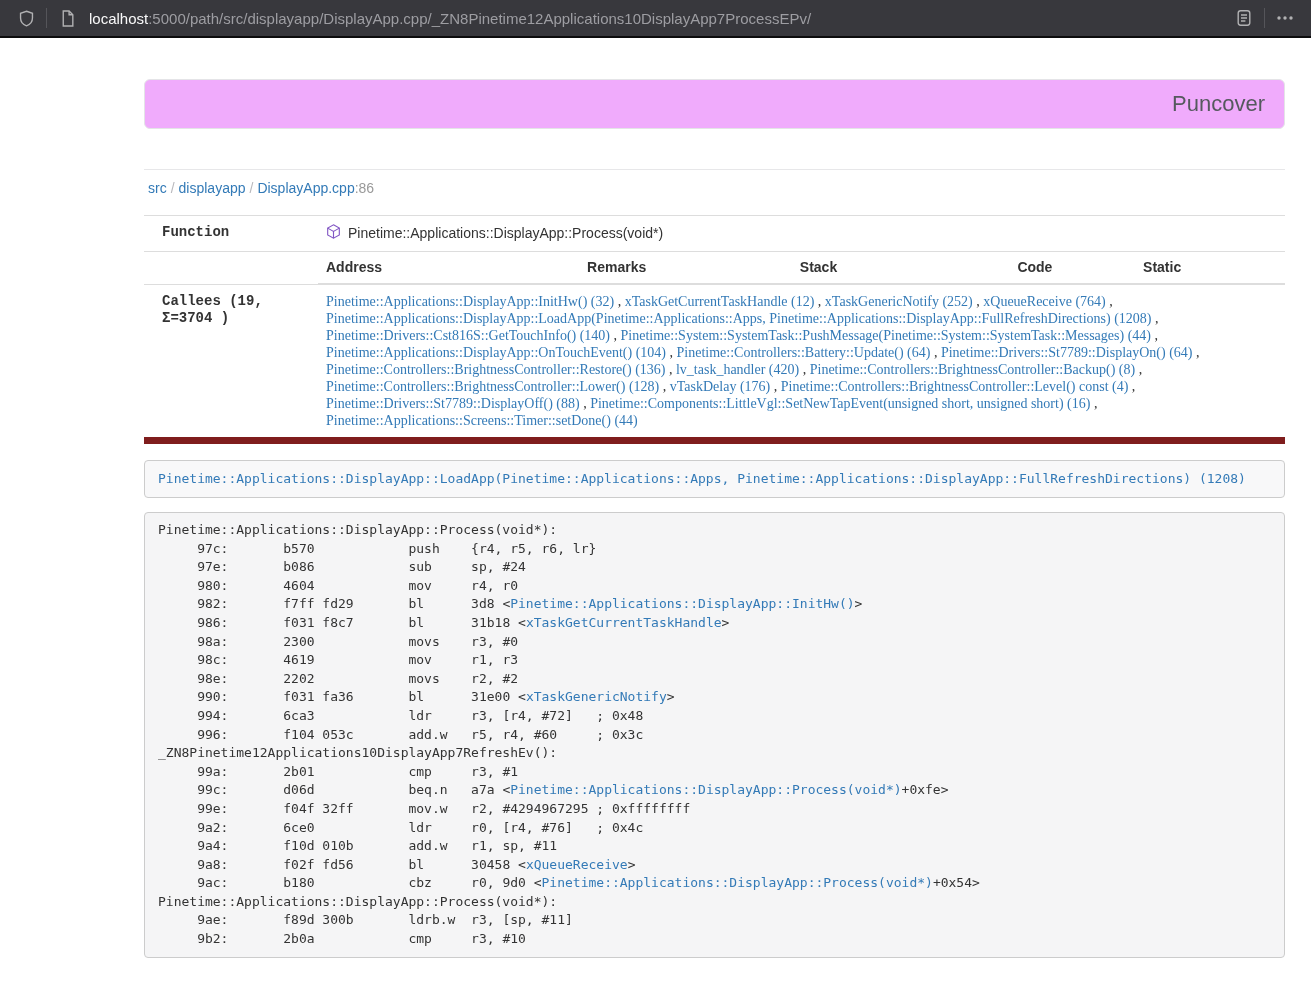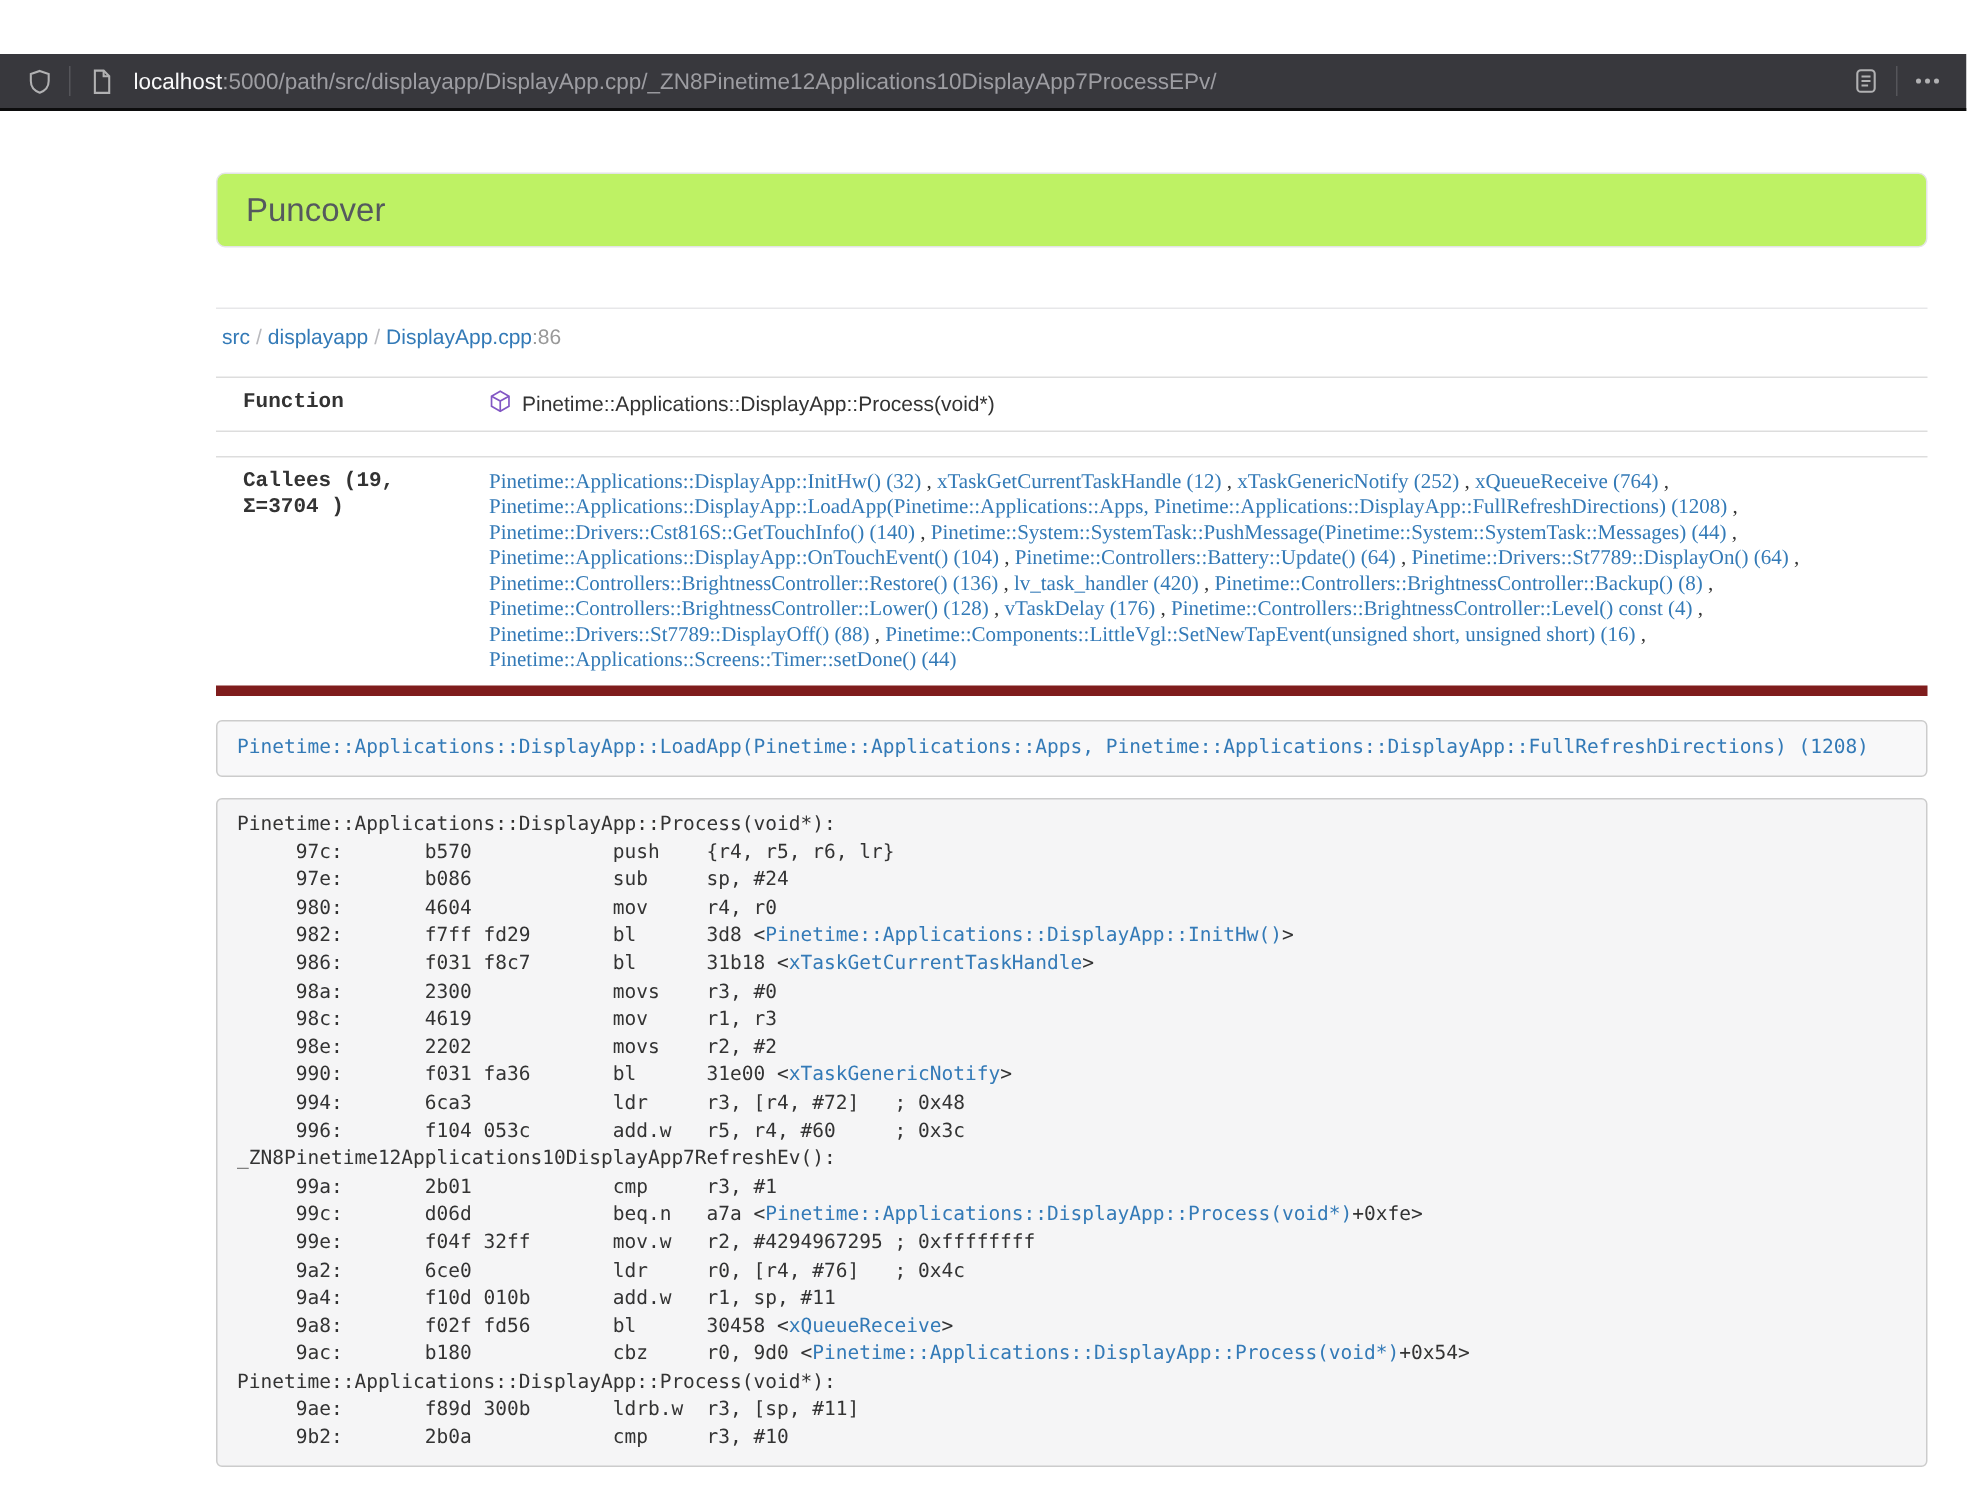--- a/index.html
+++ b/index.html
@@ -9,38 +9,38 @@
     font-family:"Liberation Sans","DejaVu Sans",sans-serif;
     color:#333;
   }
   a { color:#337ab7; text-decoration:none; cursor:pointer; }
 
   
   .topbar {
     height:36px; background:#38383d;
     border-bottom:2px solid #0c0c0d;
     display:flex; align-items:center;
-    padding:0 12px; box-sizing:content-box;margin-top:36px;
+    padding:0 12px; box-sizing:content-box;
   }
   .topbar svg { display:block; }
   .tb-icon { display:flex; align-items:center; justify-content:center; width:28px; height:28px; border-radius:3px; }
   .tb-divider { width:1px; height:20px; background:#55555a; margin:0 6px; }
   .url-text {
     font-size:15px; color:#9d9da2; margin-left:8px;
     white-space:nowrap; overflow:hidden; flex:1 1 auto;
   }
   .url-text .host { color:#f9f9fa; }
   .tb-right { display:flex; align-items:center; margin-left:auto; }
 
   
   .container { margin-left:144px; width:1141px; padding-top:41px; }
 
   .jumbotron {
-    background:#bef264; border:1px solid #e4e4e7; border-radius:6px;
-    padding:12px 19px; box-sizing:border-box;
+    background:#f0abfc; border:1px solid #e4e4e7; border-radius:6px;
+    padding:12px 19px; box-sizing:border-box;text-align:right;
   }
   .jumbotron h1 { margin:0; font-size:22px; line-height:24px; font-weight:400; color:#55595e; }
 
   .rule { border:0; border-top:1px solid #e7e7e9; margin:40px 0 0 0; }
 
   .breadcrumb { margin:8px 0 17px 4px; font-size:14px; line-height:20px; }
   .breadcrumb .sep { color:#b9b9bd; padding:0 4px; }
   .breadcrumb .suffix { color:#999; }
 
   table.symbol { width:100%; border-collapse:collapse; font-size:14px; color:#333; }
@@ -134,20 +134,27 @@
             </span>
             <span>Pinetime::Applications::DisplayApp::Process(void*)</span>
           </span>
         </td>
       </tr>
       <tr>
         <td class="label"></td>
         <td class="detail-wrap">
           <table class="detail">
             <tbody>
+              <tr>
+                <th class="col-address">Address</th>
+                <th class="col-remarks">Remarks</th>
+                <th class="col-stack">Stack</th>
+                <th class="col-code">Code</th>
+                <th>Static</th>
+              </tr>
             </tbody>
           </table>
         </td>
       </tr>
       <tr class="last">
         <td class="label">Callees (19, Σ=3704 )</td>
         <td class="callees"><a href="#">Pinetime::Applications::DisplayApp::InitHw() (32)</a><span class="callee-sep"> , </span><a href="#">xTaskGetCurrentTaskHandle (12)</a><span class="callee-sep"> , </span><a href="#">xTaskGenericNotify (252)</a><span class="callee-sep"> , </span><a href="#">xQueueReceive (764)</a><span class="callee-sep"> , </span><a href="#">Pinetime::Applications::DisplayApp::LoadApp(Pinetime::Applications::Apps, Pinetime::Applications::DisplayApp::FullRefreshDirections) (1208)</a><span class="callee-sep"> , </span><a href="#">Pinetime::Drivers::Cst816S::GetTouchInfo() (140)</a><span class="callee-sep"> , </span><a href="#">Pinetime::System::SystemTask::PushMessage(Pinetime::System::SystemTask::Messages) (44)</a><span class="callee-sep"> , </span><a href="#">Pinetime::Applications::DisplayApp::OnTouchEvent() (104)</a><span class="callee-sep"> , </span><a href="#">Pinetime::Controllers::Battery::Update() (64)</a><span class="callee-sep"> , </span><a href="#">Pinetime::Drivers::St7789::DisplayOn() (64)</a><span class="callee-sep"> , </span><a href="#">Pinetime::Controllers::BrightnessController::Restore() (136)</a><span class="callee-sep"> , </span><a href="#">lv_task_handler (420)</a><span class="callee-sep"> , </span><a href="#">Pinetime::Controllers::BrightnessController::Backup() (8)</a><span class="callee-sep"> , </span><a href="#">Pinetime::Controllers::BrightnessController::Lower() (128)</a><span class="callee-sep"> , </span><a href="#">vTaskDelay (176)</a><span class="callee-sep"> , </span><a href="#">Pinetime::Controllers::BrightnessController::Level() const (4)</a><span class="callee-sep"> , </span><a href="#">Pinetime::Drivers::St7789::DisplayOff() (88)</a><span class="callee-sep"> , </span><a href="#">Pinetime::Components::LittleVgl::SetNewTapEvent(unsigned short, unsigned short) (16)</a><span class="callee-sep"> , </span><a href="#">Pinetime::Applications::Screens::Timer::setDone() (44)</a></td>
       </tr>
     </tbody>
   </table>

